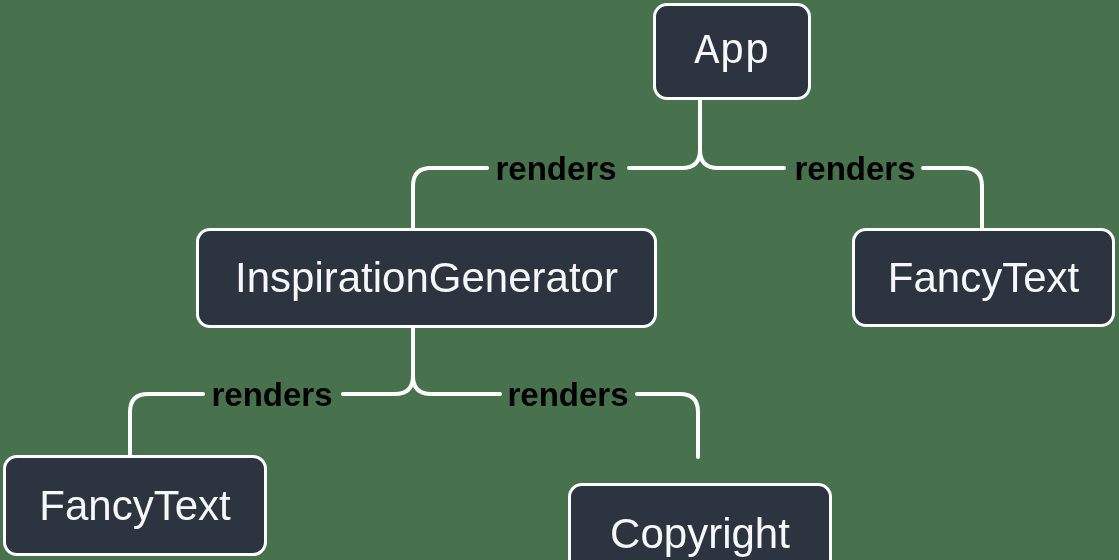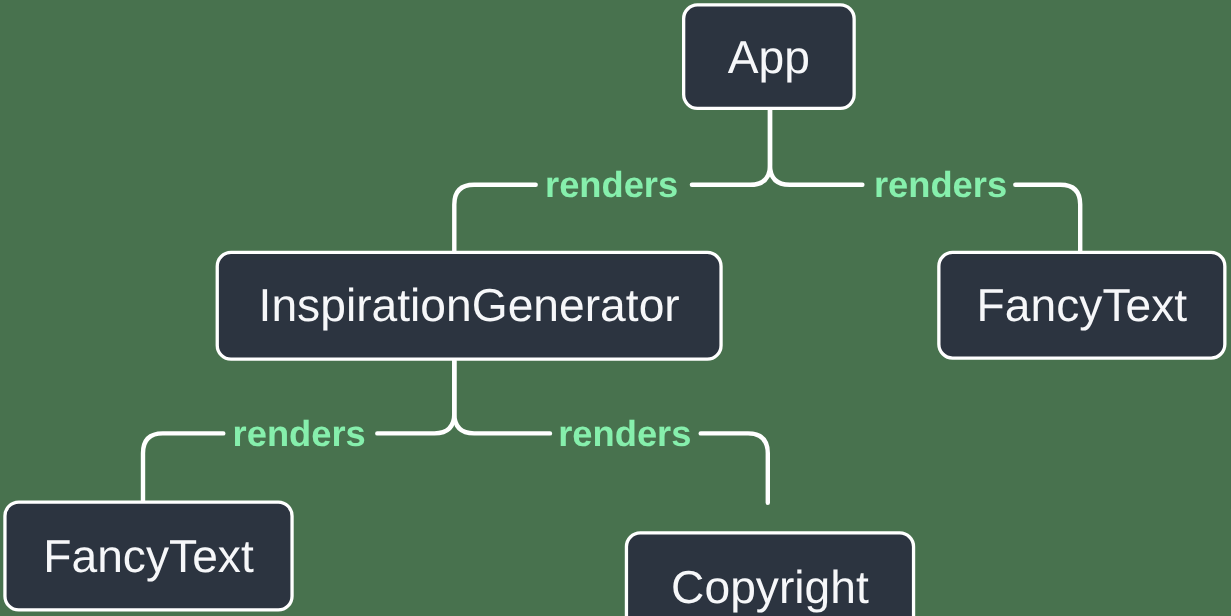--- a/index.html
+++ b/index.html
@@ -35,29 +35,29 @@
     border: 3.5px solid #ffffff;
     border-radius: 14px;
     color: #F6F7F9;
     font-size: 42px;
     font-weight: 400;
     display: flex;
     align-items: center;
     justify-content: center;
     white-space: nowrap;
   }
-  .node-app                   { left: 620px; top: 3px;   width: 158px; height: 97px;  }
+  .node-app                   { left: 653px; top: 3px;   width: 158px; height: 97px; font-family: Liberation Mono, monospace;  }
   .node-inspiration-generator { left: 196px; top: 228px; width: 461px; height: 100px; text-align: center; }
   .node-fancy-text-right      { left: 852px; top: 228px; width: 263px; height: 99px;  }
   .node-fancy-text-left       { left: 3px;   top: 455px; width: 264px; height: 101px; }
   .node-copyright             { left: 568px; top: 455px; width: 264px; height: 101px; margin-top: 28px; }
   .edge-label {
     position: absolute;
     transform: translate(-50%, -50%);
-    color: #86efac;
+    color: #000000;
     font-size: 33px;
     font-weight: 700;
     line-height: 1;
     white-space: nowrap;
   }
   .el-top-left     { left: 556px; top: 168px; }
   .el-top-right    { left: 855px; top: 168px; }
   .el-bottom-left  { left: 272px; top: 394px; }
   .el-bottom-right { left: 568px; top: 394px; }
 </style>

